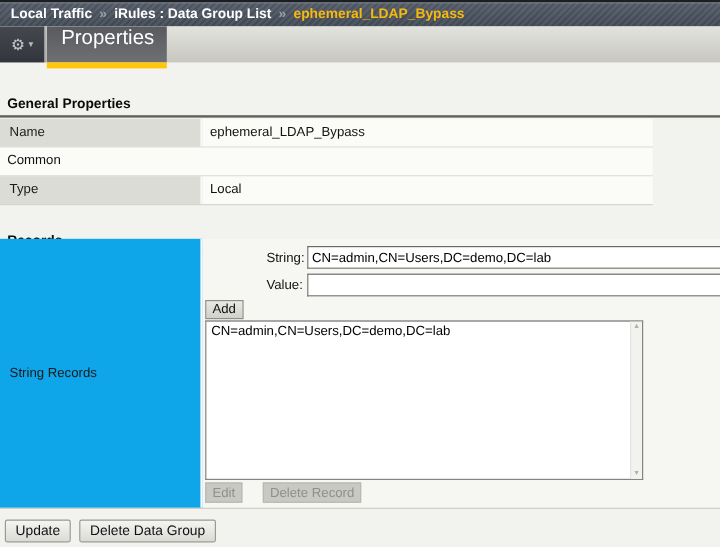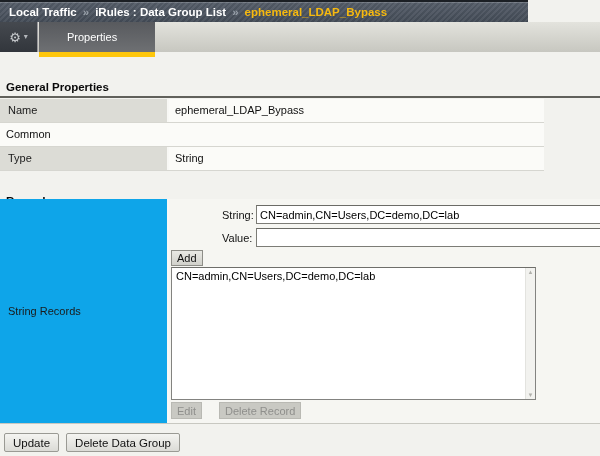--- a/index.html
+++ b/index.html
@@ -4,21 +4,21 @@
 <style>
   html,body { margin:0; padding:0; }
   .screen {
     position:relative; width:600px; height:456px; overflow:hidden;
     background:#f2f2ee; font-family:"Liberation Sans", sans-serif;
     font-size:11px; color:#000;
   }
 
   
   .topbar {
-    position:absolute; top:0; left:0; width:528px; height:22px;
+    position:absolute; top:0; left:0; width:600px; height:22px;
     box-sizing:border-box; border-top:2px solid #1b1f24;
     background-image:
       repeating-linear-gradient(135deg, rgba(255,255,255,0.055) 0 2px, rgba(0,0,0,0.04) 2px 4px),
       linear-gradient(#545c68, #434b56);
     box-shadow: inset 0 1px 0 rgba(255,255,255,0.18);
     display:flex; align-items:center; padding-left:9px; gap:6px;
   }
   .crumb { font-weight:bold; font-size:11.5px; color:#ffffff; white-space:nowrap; }
   .crumb-sep { font-weight:bold; font-size:11.5px; color:#98a0a9; }
   .crumb.current { color:#f6b90f; }
@@ -35,22 +35,22 @@
     display:flex; align-items:center; justify-content:center; gap:3px;
     cursor:pointer; box-sizing:border-box;
   }
   .gear-glyph { color:#c6c9cc; font-size:13px; line-height:13px; }
   .gear-arrow { color:#b3b7bb; font-size:8px; line-height:8px; }
   .tab-properties {
     position:absolute; top:22px; left:39px; width:100px; height:30px;
     box-sizing:content-box;
     background:linear-gradient(#585a5e, #6e7073);
     border-bottom:5px solid #fec70c;
-    color:#ffffff; font-size:11px;
-    display:flex; align-items:center; padding-left:28px; width:88px;
+    color:#ffffff; font-size:17px;
+    display:flex; align-items:flex-start; padding-left:12px; width:88px;
     cursor:pointer;
   }
 
   
   .section-title {
     position:absolute; left:0; width:594px; padding-left:6px;
     height:13px; line-height:13px; padding-bottom:2px;
     font-weight:bold; font-size:11.5px; color:#0a0a0a;
     border-bottom:2px solid #61615b;
   }
@@ -153,21 +153,21 @@
   <div class="gp-table">
     <div class="gp-row">
       <div class="cell-label">Name</div>
       <div class="cell-value">ephemeral_LDAP_Bypass</div>
     </div>
     <div class="gp-row">
       <div class="cell-value">Common</div>
     </div>
     <div class="gp-row">
       <div class="cell-label">Type</div>
-      <div class="cell-value">String</div>
+      <div class="cell-value">Local</div>
     </div>
   </div>
 
   <div class="section-title" id="rec-title">Records</div>
 
   <div class="rec-table">
     <div class="rec-label">String Records</div>
     <div class="rec-content">
 
       <div class="field-row string">

